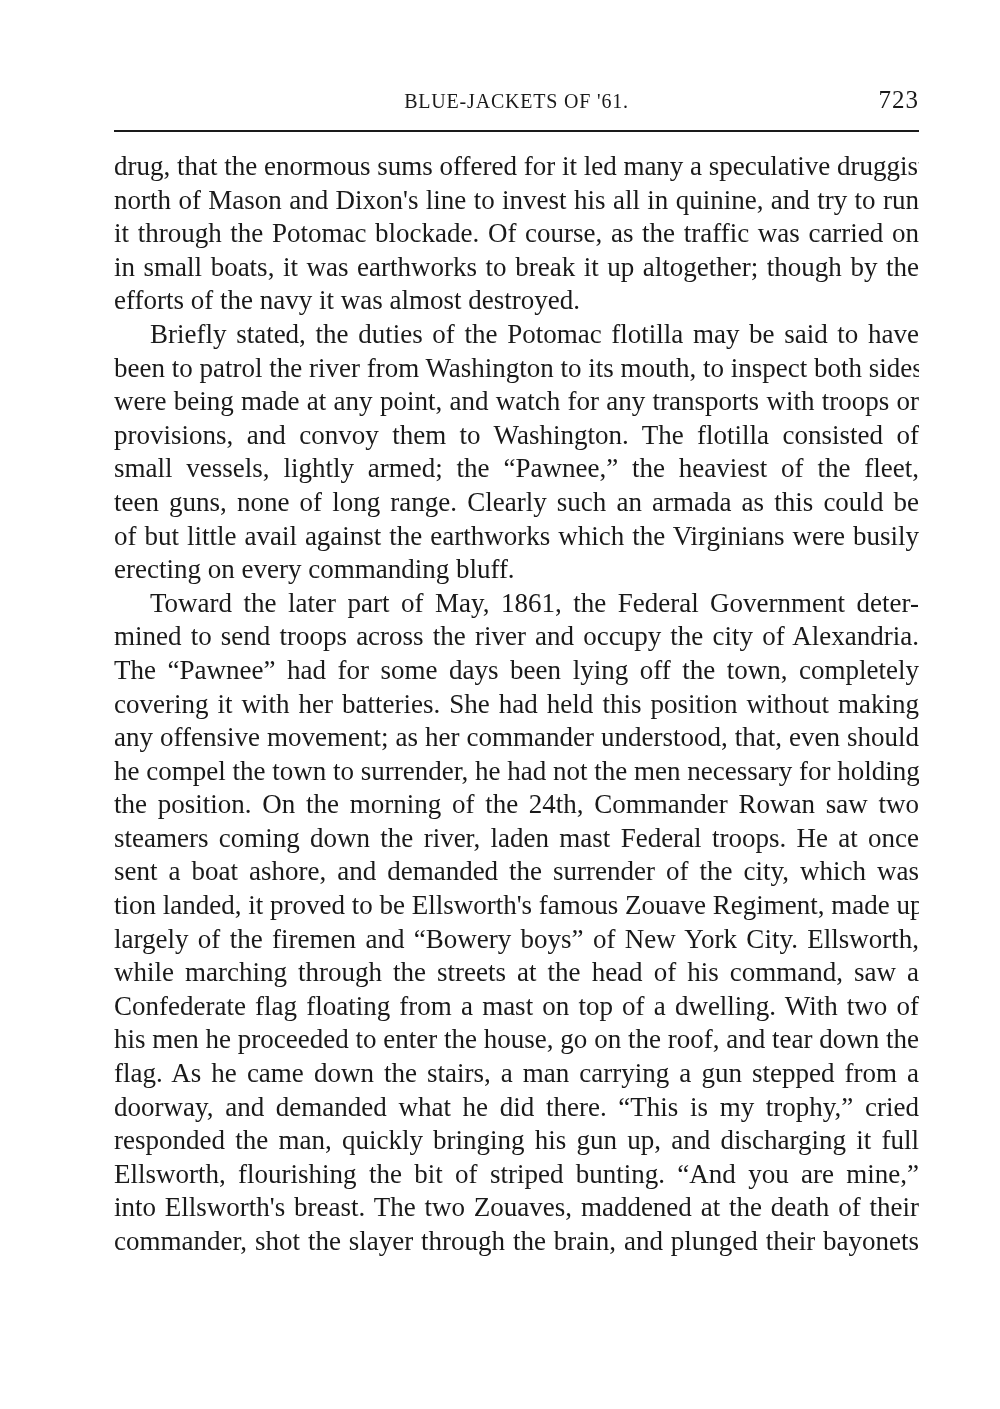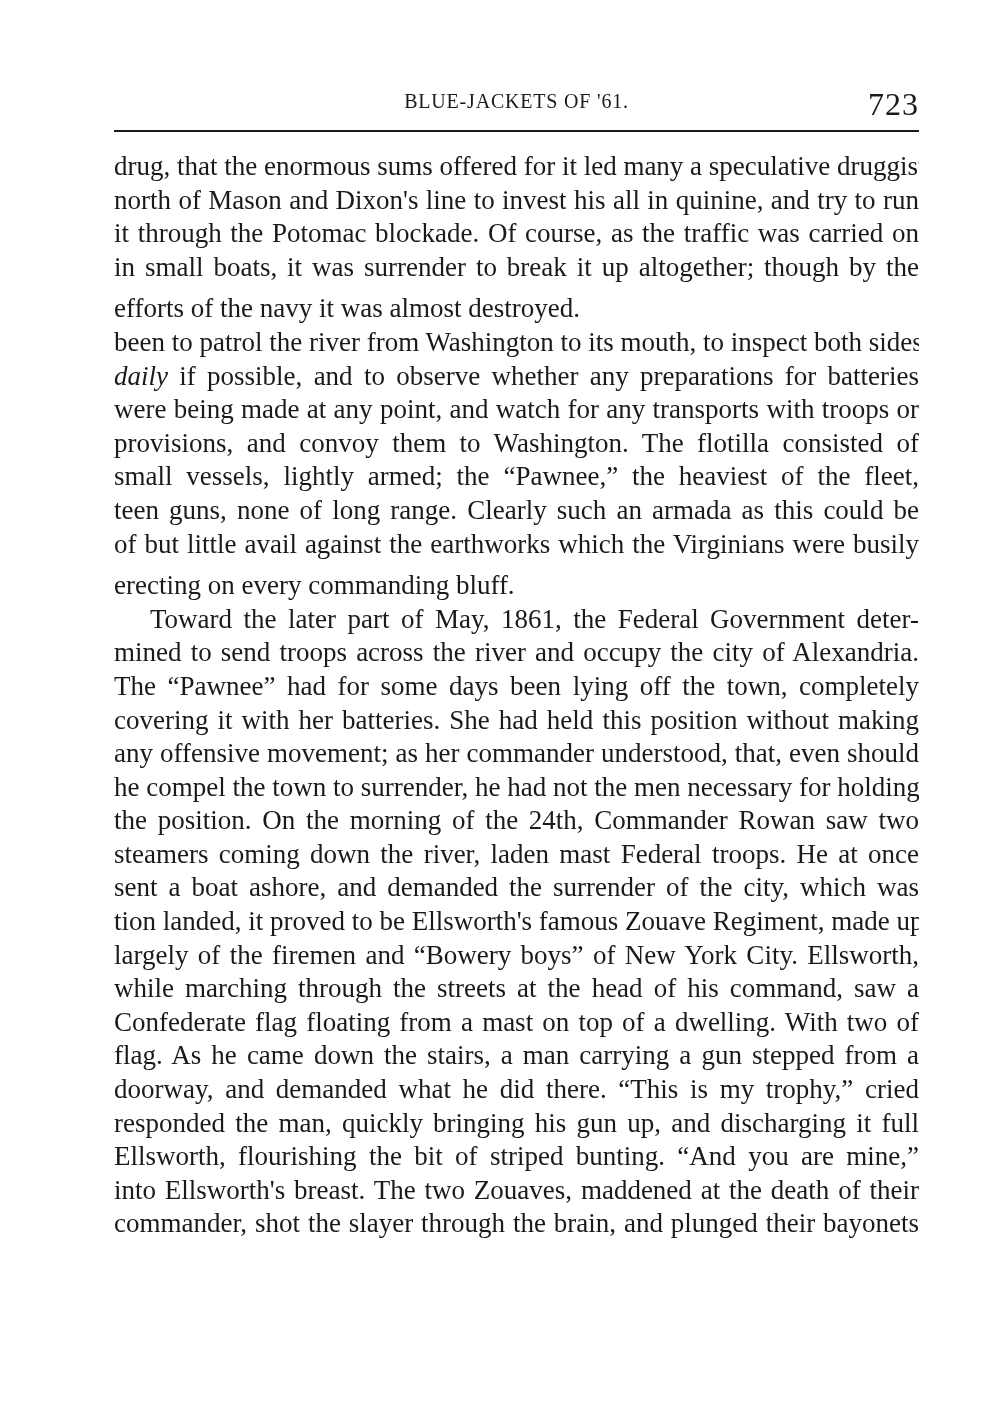--- a/index.html
+++ b/index.html
@@ -33,21 +33,21 @@
       width: 805px;
       text-align: center;
       font-size: 20px;
       letter-spacing: 0.8px;
       top: 4px;
     }
     .page-number {
       position: absolute;
       right: 0;
       top: 0;
-      font-size: 32px;
+      font-size: 25px;
       letter-spacing: 1px;
     }
     .head-rule {
       position: absolute;
       top: 130px;
       left: 98px;
       width: 805px;
       height: 2px;
       background: #1a1a1a;
     }
@@ -62,21 +62,20 @@
       height: 33.6px;
       line-height: 33.6px;
       font-size: 27px;
       white-space: nowrap;
       text-align: justify;
       text-align-last: justify;
       overflow: hidden;
     }
     .line.last {
       text-align-last: left;
-      margin-top: 8px;
     }
     .line.indent {
       padding-left: 36px;
     }
     em { font-style: italic; }
   </style>
 </head>
 <body>
 
 <div class="page">
@@ -86,27 +85,27 @@
     <span class="page-number">723</span>
   </div>
   <div class="head-rule"></div>
 
   <div class="body-text">
 
     <div>
       <span class="line">drug, that the enormous sums offered for it led many a speculative druggist</span>
       <span class="line">north of Mason and Dixon's line to invest his all in quinine, and try to run</span>
       <span class="line">it through the Potomac blockade.  Of course, as the traffic was carried on</span>
-      <span class="line">in small boats, it was surrender to break it up altogether; though by the</span>
+      <span class="line">in small boats, it was earthworks to break it up altogether; though by the</span>
       <span class="line last">efforts of the navy it was almost destroyed.</span>
     </div>
 
     <div>
+      <span class="line indent">Briefly stated, the duties of the Potomac flotilla may be said to have</span>
       <span class="line">been to patrol the river from Washington to its mouth, to inspect both sides</span>
-      <span class="line"><em>daily</em><span> if possible, and to observe whether any preparations for batteries</span></span>
       <span class="line">were being made at any point, and watch for any transports with troops or</span>
       <span class="line">provisions, and convoy them to Washington.  The flotilla consisted of</span>
       <span class="line">small vessels, lightly armed; the “Pawnee,” the heaviest of the fleet,</span>
       <span class="line">teen guns, none of long range.  Clearly such an armada as this could be</span>
       <span class="line">of but little avail against the earthworks which the Virginians were busily</span>
       <span class="line last">erecting on every commanding bluff.</span>
     </div>
 
     <div>
       <span class="line indent">Toward the later part of May, 1861, the Federal Government deter-</span>
@@ -115,20 +114,21 @@
       <span class="line">covering it with her batteries.  She had held this position without making</span>
       <span class="line">any offensive movement; as her commander understood, that, even should</span>
       <span class="line">he compel the town to surrender, he had not the men necessary for holding</span>
       <span class="line">the position.  On the morning of the 24th, Commander Rowan saw two</span>
       <span class="line">steamers coming down the river, laden mast Federal troops.  He at once</span>
       <span class="line">sent a boat ashore, and demanded the surrender of the city, which was</span>
       <span class="line">tion landed, it proved to be Ellsworth's famous Zouave Regiment, made up</span>
       <span class="line">largely of the firemen and “Bowery boys” of New York City.  Ellsworth,</span>
       <span class="line">while marching through the streets at the head of his command, saw a</span>
       <span class="line">Confederate flag floating from a mast on top of a dwelling.  With two of</span>
+      <span class="line">his men he proceeded to enter the house, go on the roof, and tear down the</span>
       <span class="line">flag.  As he came down the stairs, a man carrying a gun stepped from a</span>
       <span class="line">doorway, and demanded what he did there.  “This is my trophy,” cried</span>
       <span class="line">responded the man, quickly bringing his gun up, and discharging it full</span>
       <span class="line">Ellsworth, flourishing the bit of striped bunting.  “And you are mine,”</span>
       <span class="line">into Ellsworth's breast.  The two Zouaves, maddened at the death of their</span>
       <span class="line">commander, shot the slayer through the brain, and plunged their bayonets</span>
     </div>
 
   </div>
 </div>

